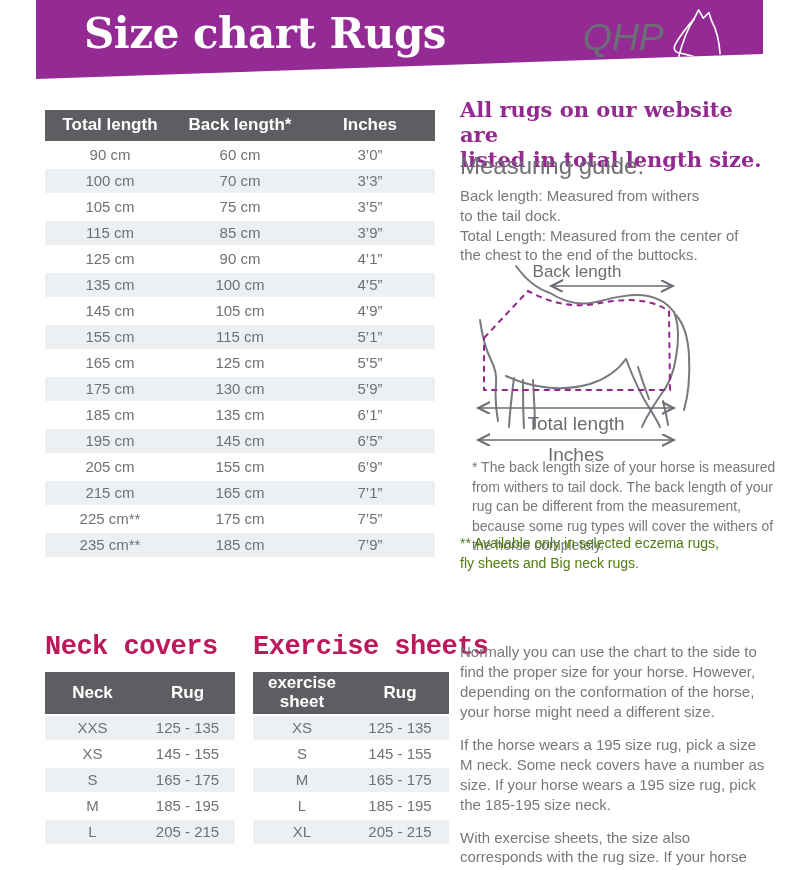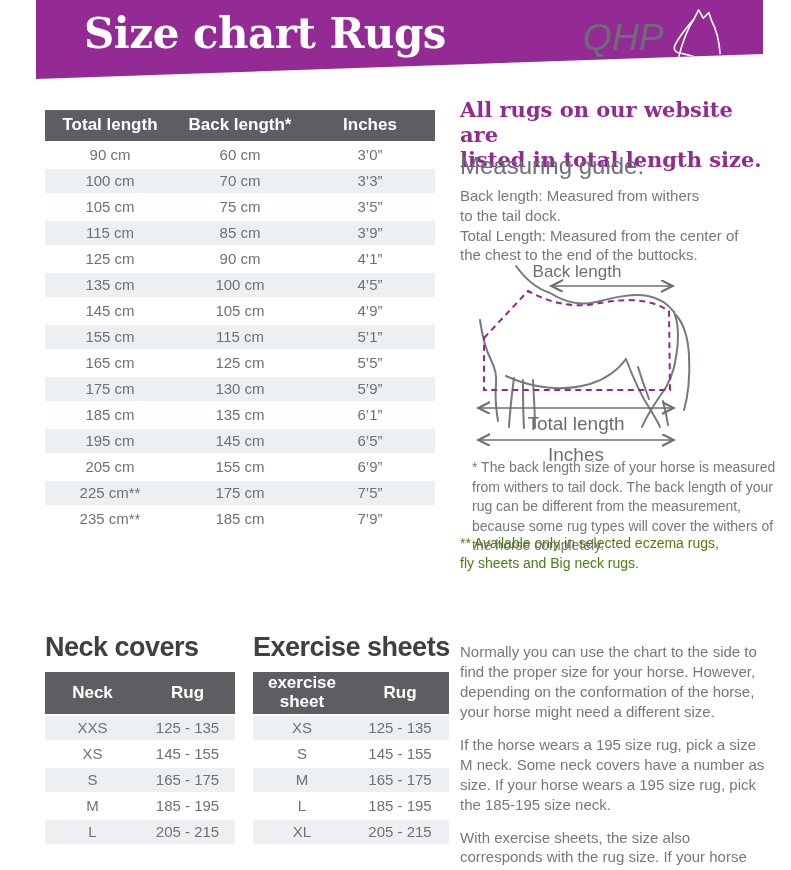--- a/index.html
+++ b/index.html
@@ -35,22 +35,22 @@
   .mg-title { position:absolute; left:460px; top:152px; font-size:24px; color:#6e7175; }
   .mg-text  { position:absolute; left:460px; top:186px; width:310px; font-size:15px;
               line-height:1.32; color:#75787c; white-space:pre-line; }
   .diagram  { position:absolute; left:462px; top:260px; width:240px; height:205px; }
   .fnote1   { position:absolute; left:472px; top:458px; width:305px; font-size:14px;
               line-height:1.4; color:#75787c; }
   .fnote2   { position:absolute; left:460px; top:534px; width:305px; font-size:14px;
               line-height:1.4; color:#4d7c0f; white-space:pre-line; }
 
   
-  .sec-title { position:absolute; top:632px; font-family:Liberation Sans, sans-serif; font-weight:700;
-               font-size:27px; letter-spacing:-0.5px; color:#404040; }
+  .sec-title { position:absolute; top:632px; font-family:Liberation Mono, monospace; font-weight:700;
+               font-size:27px; letter-spacing:-0.5px; color:#be185d; }
   .sec-neck { left:45px; } .sec-ex { left:253px; }
   .bottom-text { position:absolute; left:460px; top:642px; width:312px; font-size:15px;
                  line-height:1.33; color:#75787c; }
   .bottom-text p { margin-bottom:13px; }
 
   svg text { font-family:"Liberation Sans", sans-serif; fill:#6b6e72; }
 </style>
 </head>
 <body>
 
@@ -131,20 +131,25 @@
       </tr>
       <tr>
         <td>195 cm</td>
         <td>145 cm</td>
         <td>6’5”</td>
       </tr>
       <tr>
         <td>205 cm</td>
         <td>155 cm</td>
         <td>6’9”</td>
+      </tr>
+      <tr>
+        <td>215 cm</td>
+        <td>165 cm</td>
+        <td>7’1”</td>
       </tr>
       <tr>
         <td>225 cm**</td>
         <td>175 cm</td>
         <td>7’5”</td>
       </tr>
       <tr>
         <td>235 cm**</td>
         <td>185 cm</td>
         <td>7’9”</td>

